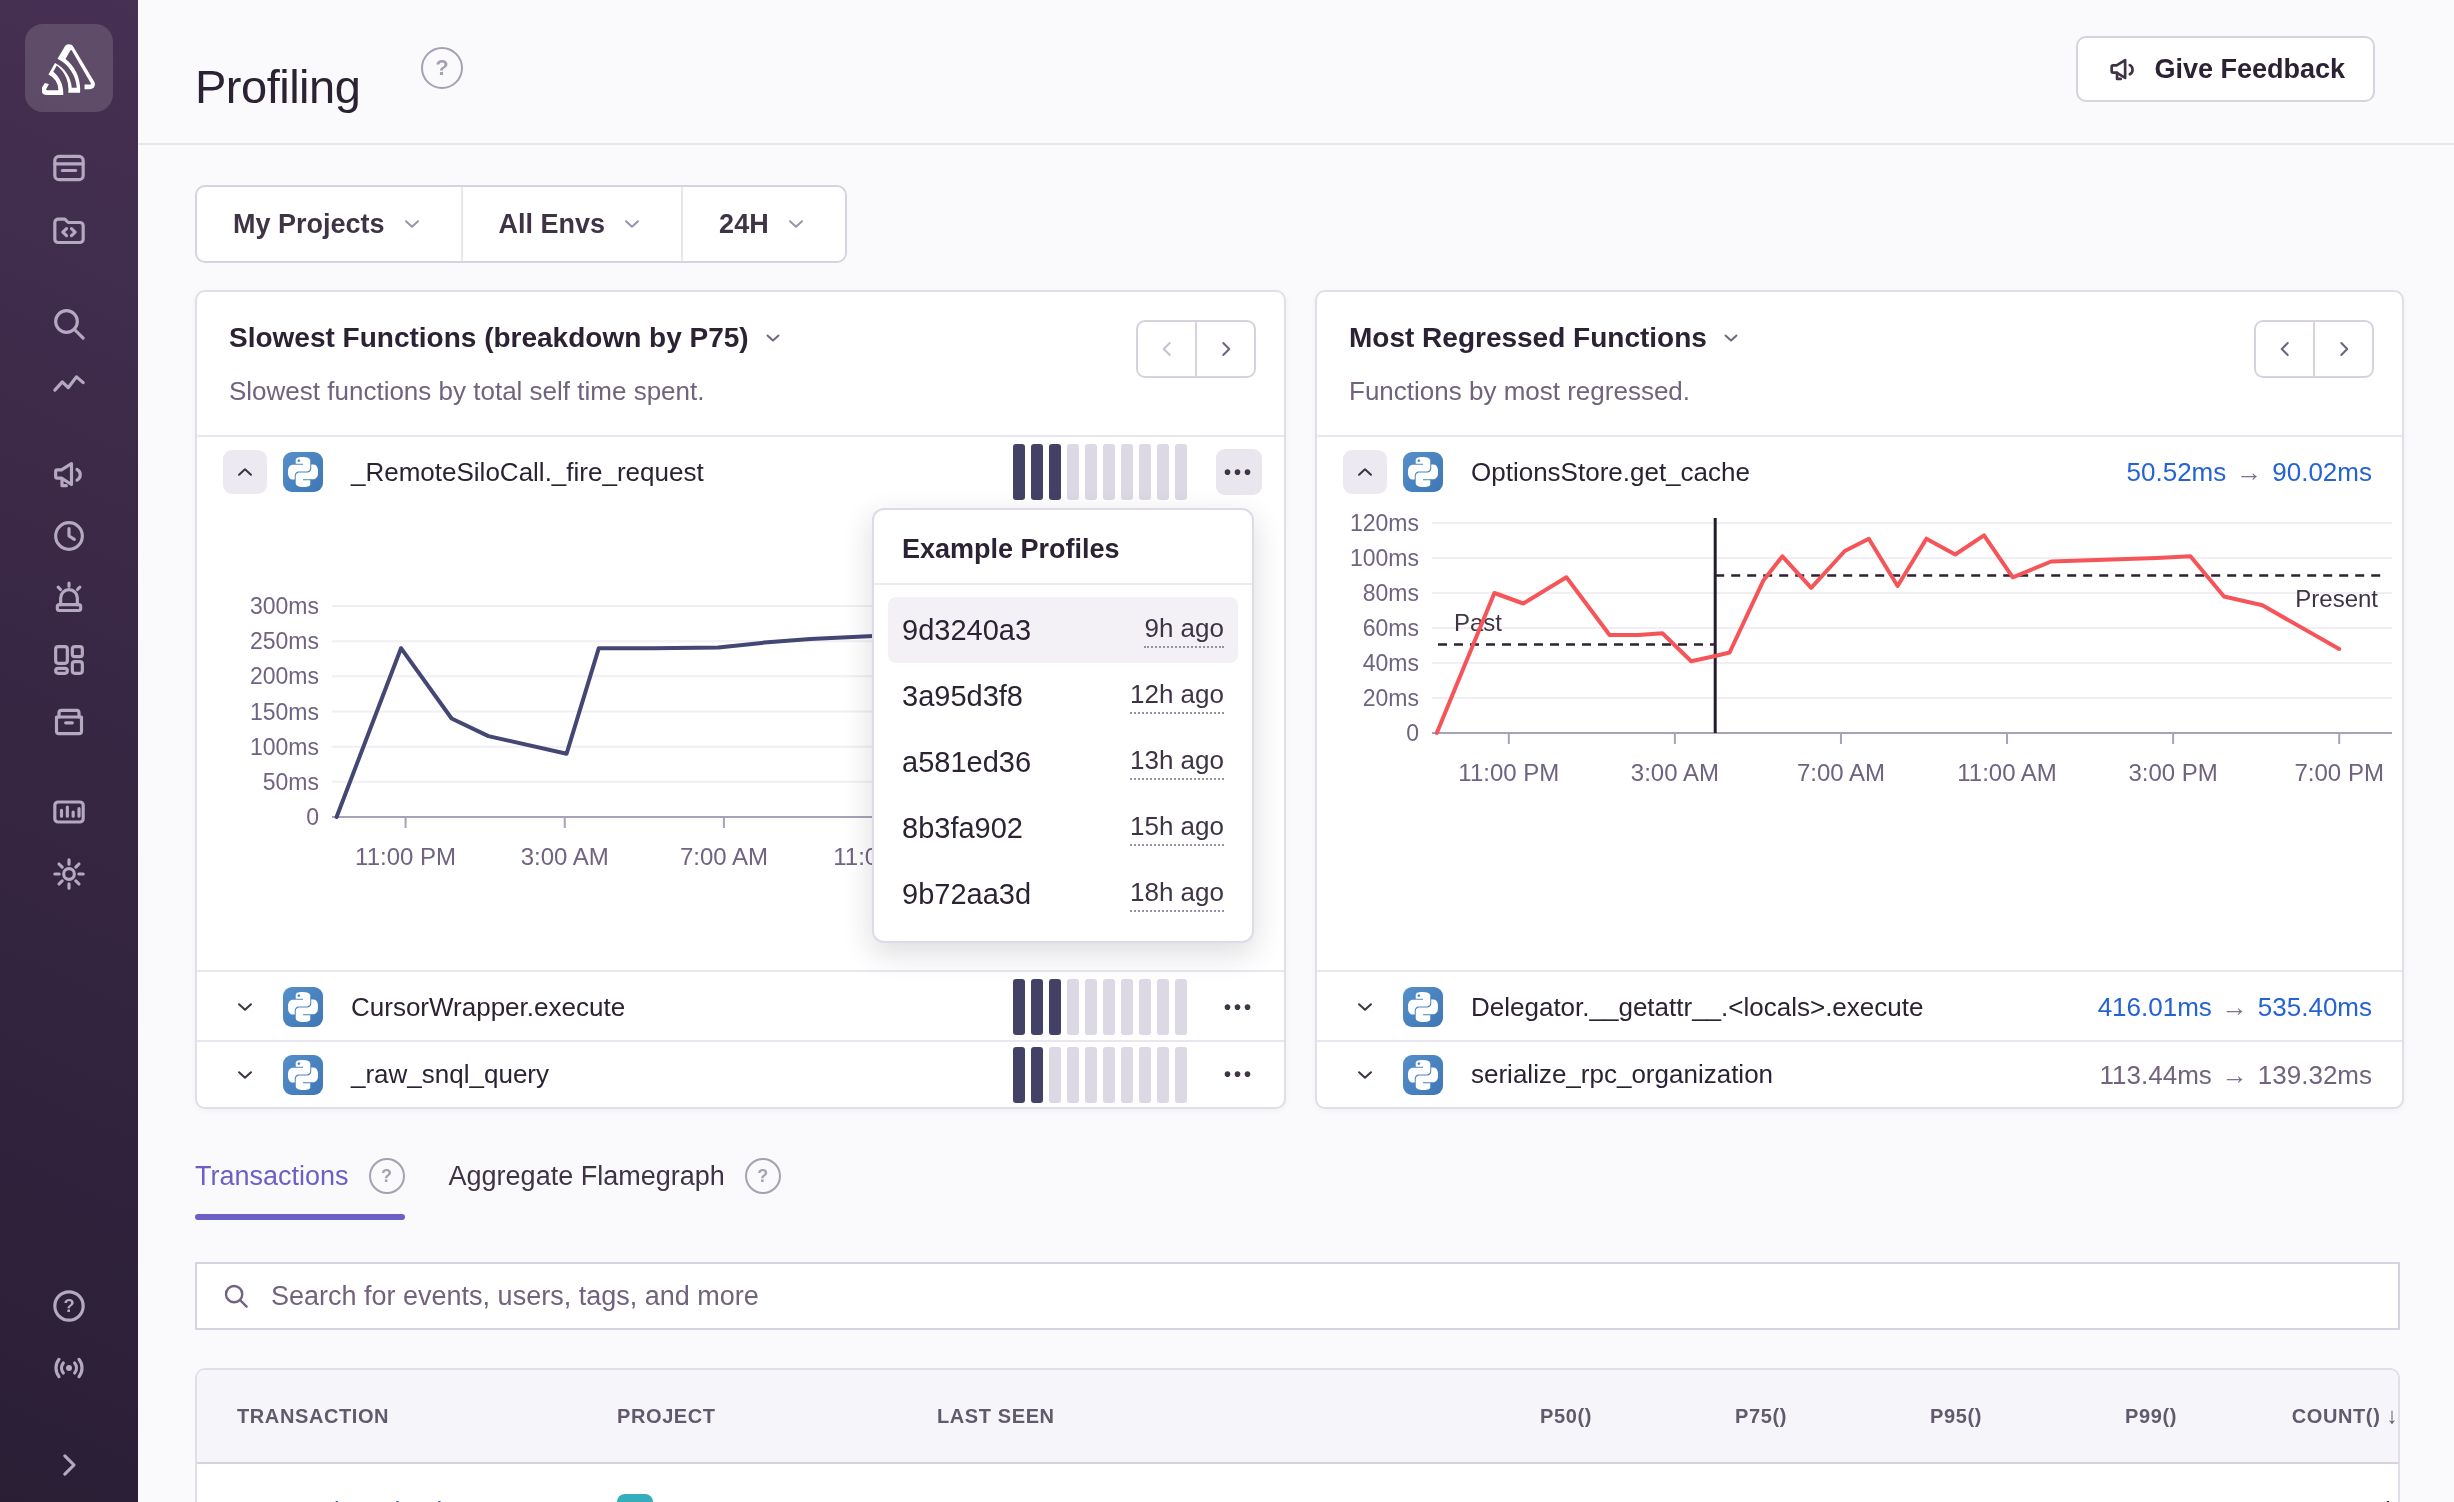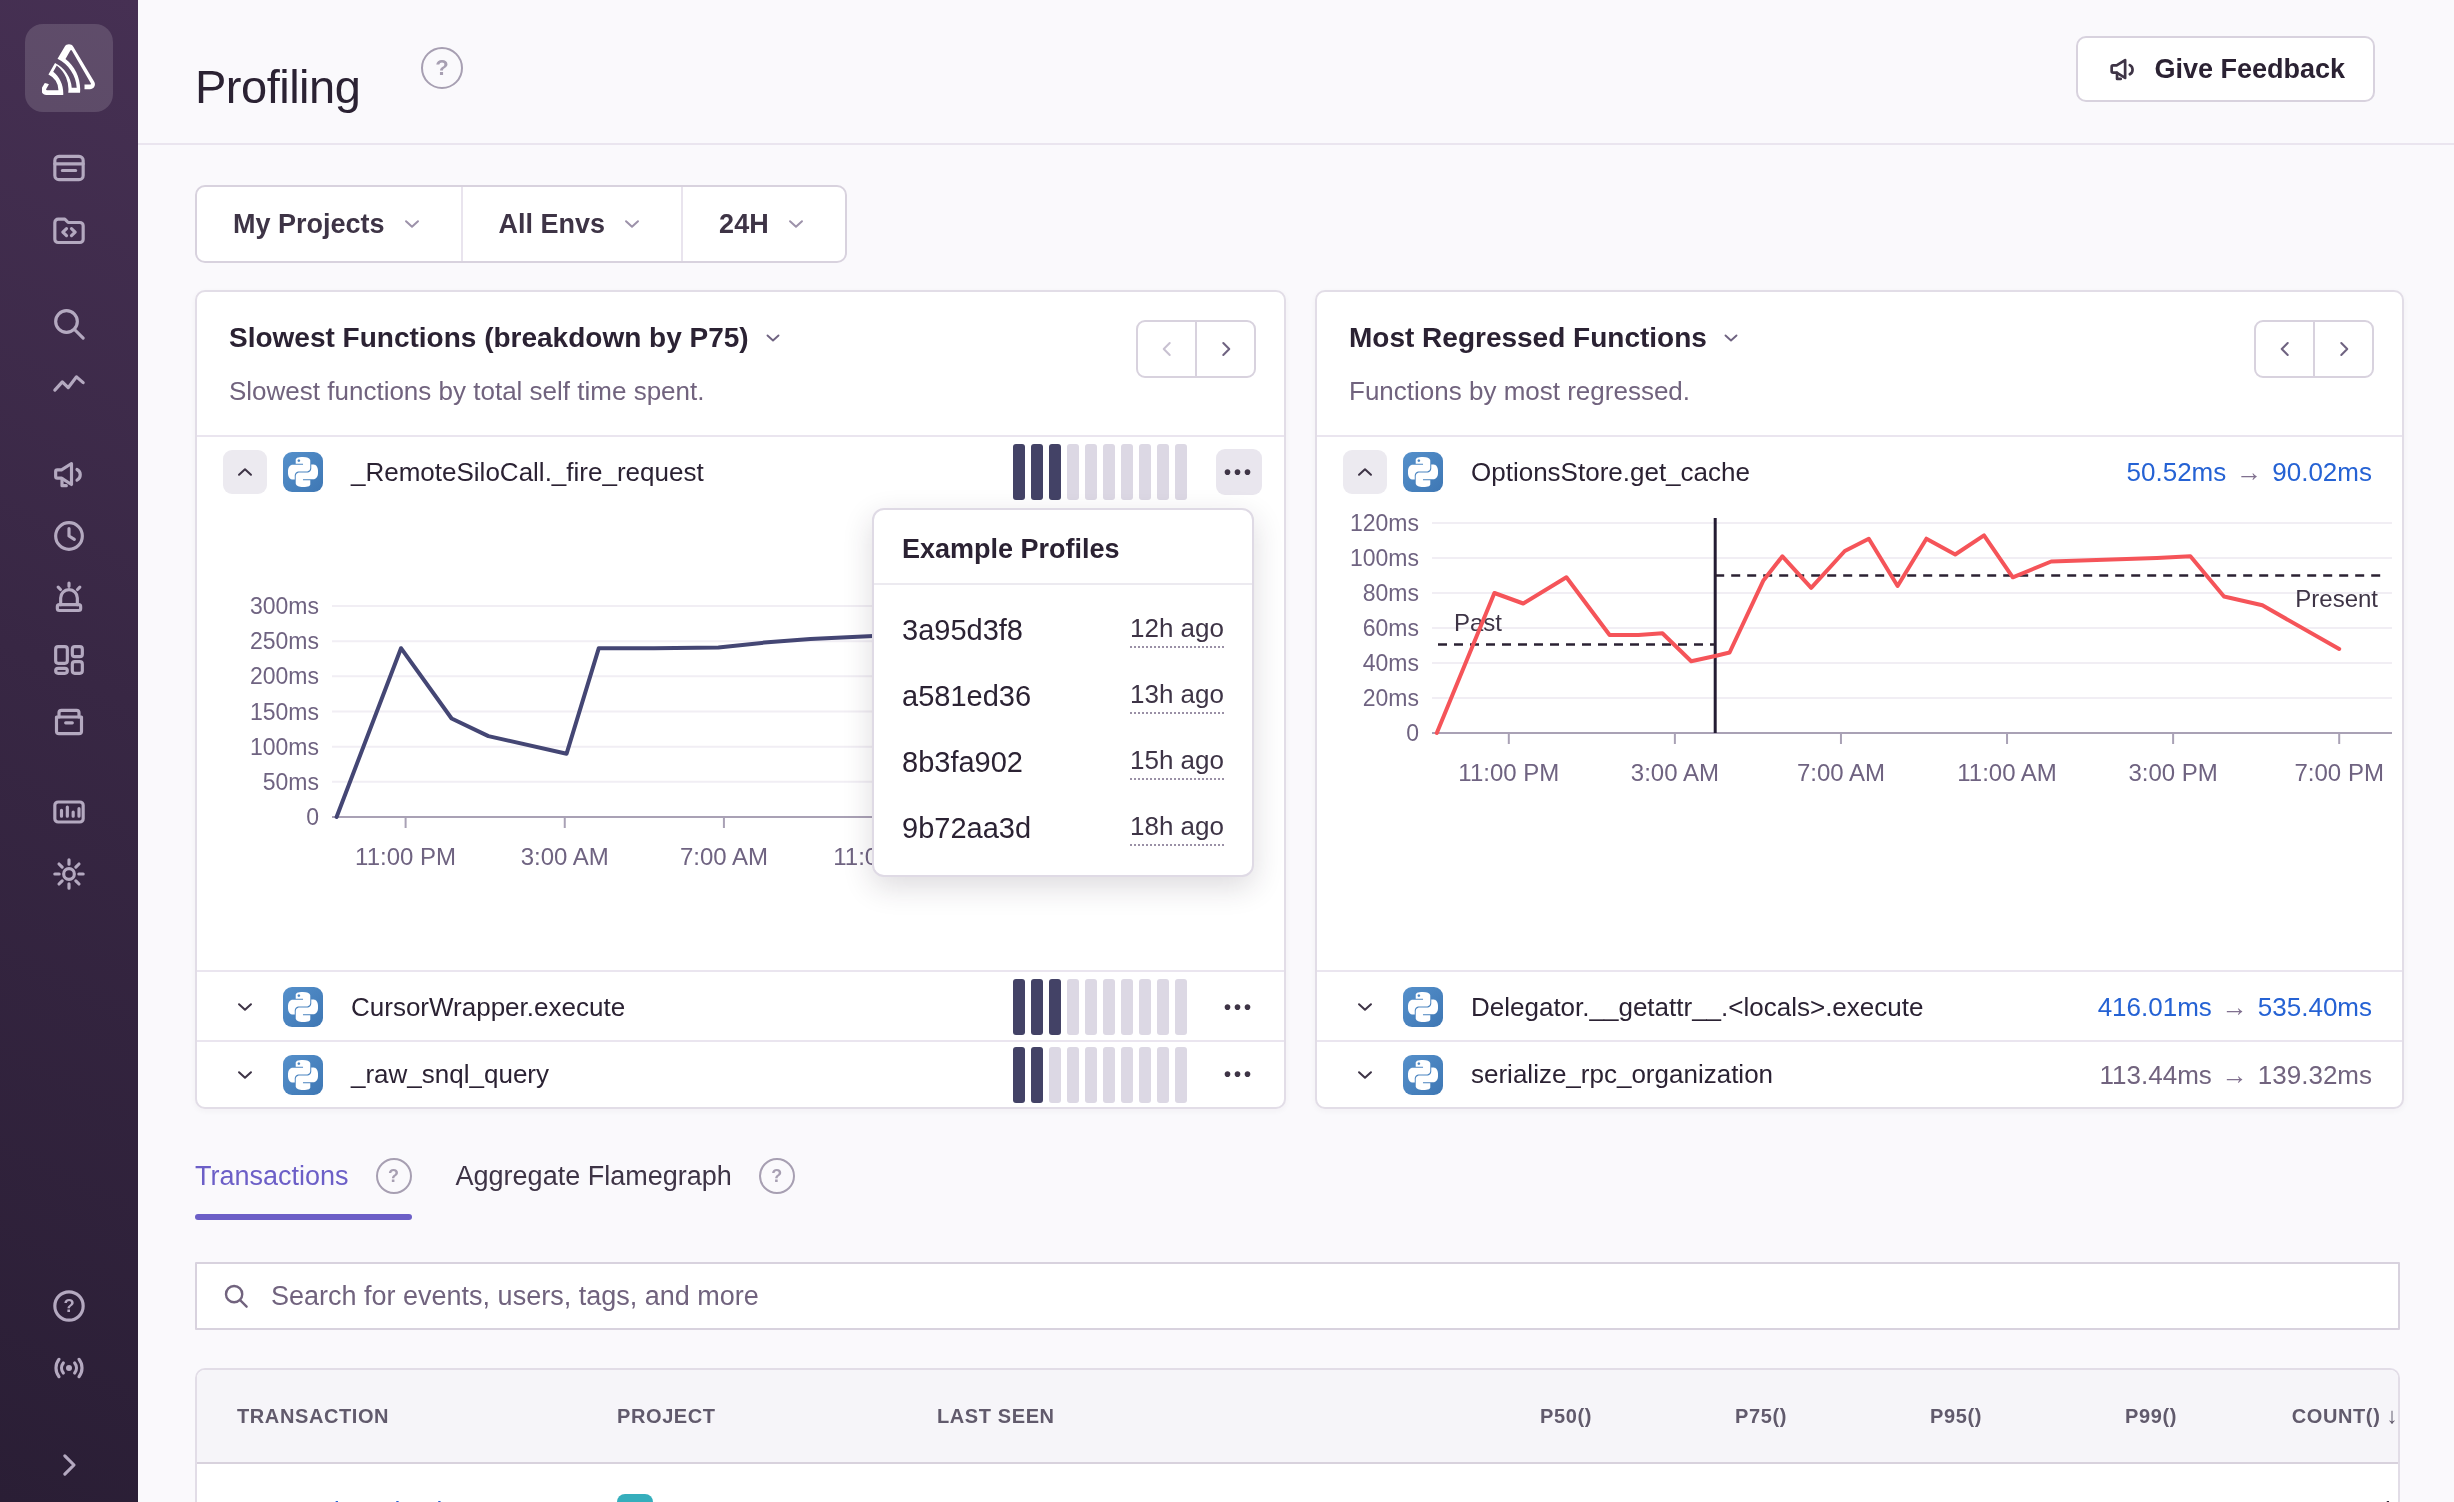--- a/index.html
+++ b/index.html
@@ -89,21 +89,21 @@
     border:2px solid #dfdae5;border-radius:12px;box-shadow:0 10px 30px rgba(43,34,51,.16)}
   .dd-title{padding:24px 28px 18px;font-size:27px;font-weight:700;color:#2b2233;border-bottom:2px solid #eceaf0}
   .dd-list{padding:12px 14px 14px}
   .dd-item{height:66px;display:flex;align-items:center;justify-content:space-between;padding:0 14px;border-radius:8px;cursor:pointer}
   .dd-item.hl{background:#f3f1f6}
   .dd-id{font-size:29px;color:#2b2233}
   .dd-age{font-size:26px;color:#3e3446;border-bottom:2px dotted #9a90a6;padding-bottom:2px;cursor:pointer}
 
   
   .tabs{position:absolute;left:195px;top:1158px;display:flex;gap:44px}
-  .tab{position:relative;display:flex;align-items:center;gap:27px;font-size:27px;color:#3e3446;cursor:pointer;padding-bottom:26px}
+  .tab{position:relative;display:flex;align-items:center;gap:20px;font-size:27px;color:#3e3446;cursor:pointer;padding-bottom:26px}
   .tab .qcircle{width:32px;height:32px;font-size:18px;border-width:2px}
   .tab.active{color:#6c5fc7}
   .tab.active:after{content:"";position:absolute;left:0;right:0;bottom:0;height:6px;border-radius:3px;background:#6c5fc7}
 
   
   .search-box{position:absolute;left:195px;top:1262px;width:2205px;height:68px;background:#fff;
     border:2px solid #d8d2de;border-radius:1px;display:flex;align-items:center;box-sizing:border-box}
   .search-box .icon{width:30px;height:30px;color:#71637e;margin:0 18px 0 24px;flex:none}
   .search-box input{flex:1;border:none;outline:none;font-size:27px;color:#2b2233;background:transparent;
     font-family:"Liberation Sans",sans-serif}
@@ -548,20 +548,24 @@
     <span class="fn-name">serialize_rpc_organization</span>
     <span class="delta plain">
       <span class="v">113.44ms</span><span class="arrow">→</span><span class="v">139.32ms</span>
     </span>
   </div>
 </section>
 
 <div class="dropdown">
   <div class="dd-title">Example Profiles</div>
   <div class="dd-list" id="dd-list">
+      <div class="dd-item hl">
+        <span class="dd-id">9d3240a3</span>
+        <span class="dd-age">9h ago</span>
+      </div>
       <div class="dd-item">
         <span class="dd-id">3a95d3f8</span>
         <span class="dd-age">12h ago</span>
       </div>
       <div class="dd-item">
         <span class="dd-id">a581ed36</span>
         <span class="dd-age">13h ago</span>
       </div>
       <div class="dd-item">
         <span class="dd-id">8b3fa902</span>

